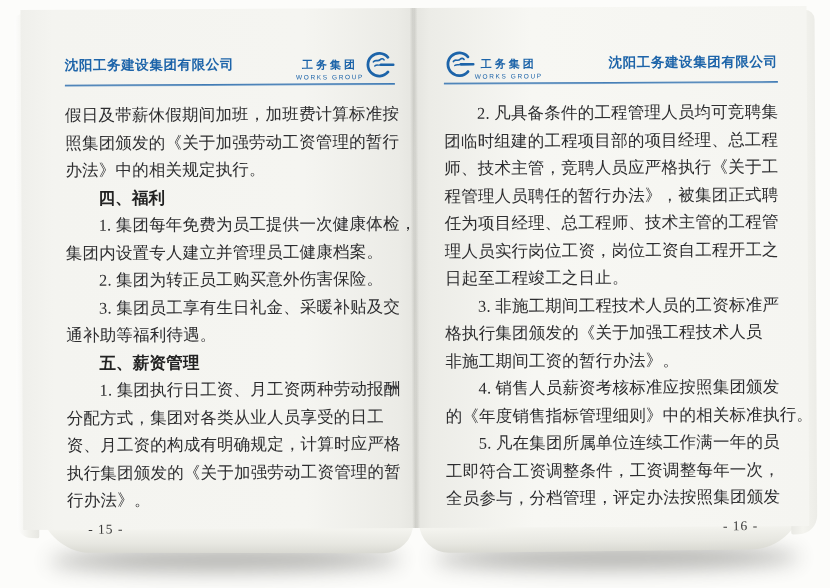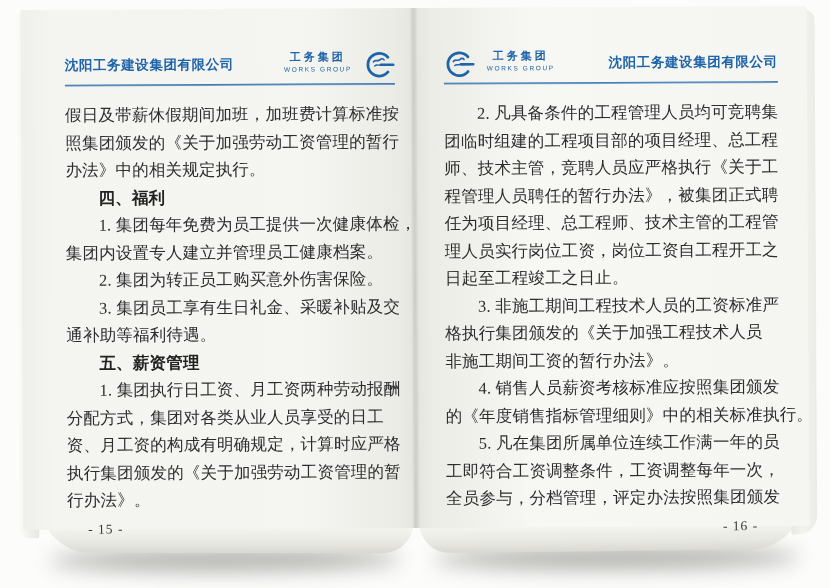--- a/index.html
+++ b/index.html
@@ -46,21 +46,21 @@
                  rgba(150,150,142,.28) 50%,rgba(120,120,112,.18) 60%,rgba(120,120,112,0) 100%); }
 
   .inner { position:absolute; inset:0; }
   .page-left  .inner { padding:40px 19px 0 44px; }
   .page-right .inner { padding:40px 29px 0 30px; }
 
   
   .hdr { display:flex; align-items:center; justify-content:space-between; height:32px; }
   .company { font-family:"Liberation Sans","DejaVu Sans",sans-serif; font-weight:700;
              font-size:13.5px; letter-spacing:.6px; color:#1d64a9; }
-  .logo { display:flex; align-items:flex-start; gap:12px; }
+  .logo { display:flex; align-items:flex-end; gap:0; }
   .logo-txt { text-align:center; color:#1d64a9;
               font-family:"Liberation Sans","DejaVu Sans",sans-serif; }
   .logo-cn { font-weight:700; font-size:11px; letter-spacing:3px; white-space:nowrap; }
   .logo-en { font-size:6.5px; letter-spacing:1.6px; margin-top:1px; white-space:nowrap; }
   .logo-mark { width:31px; height:31px; flex:0 0 auto; }
   .rule { height:2px; margin-top:3px;
           background:linear-gradient(180deg,#2e6dac 0%,#6f9cc6 70%,#aec7de 100%); }
 
   
   .btext { margin-top:15px; }

